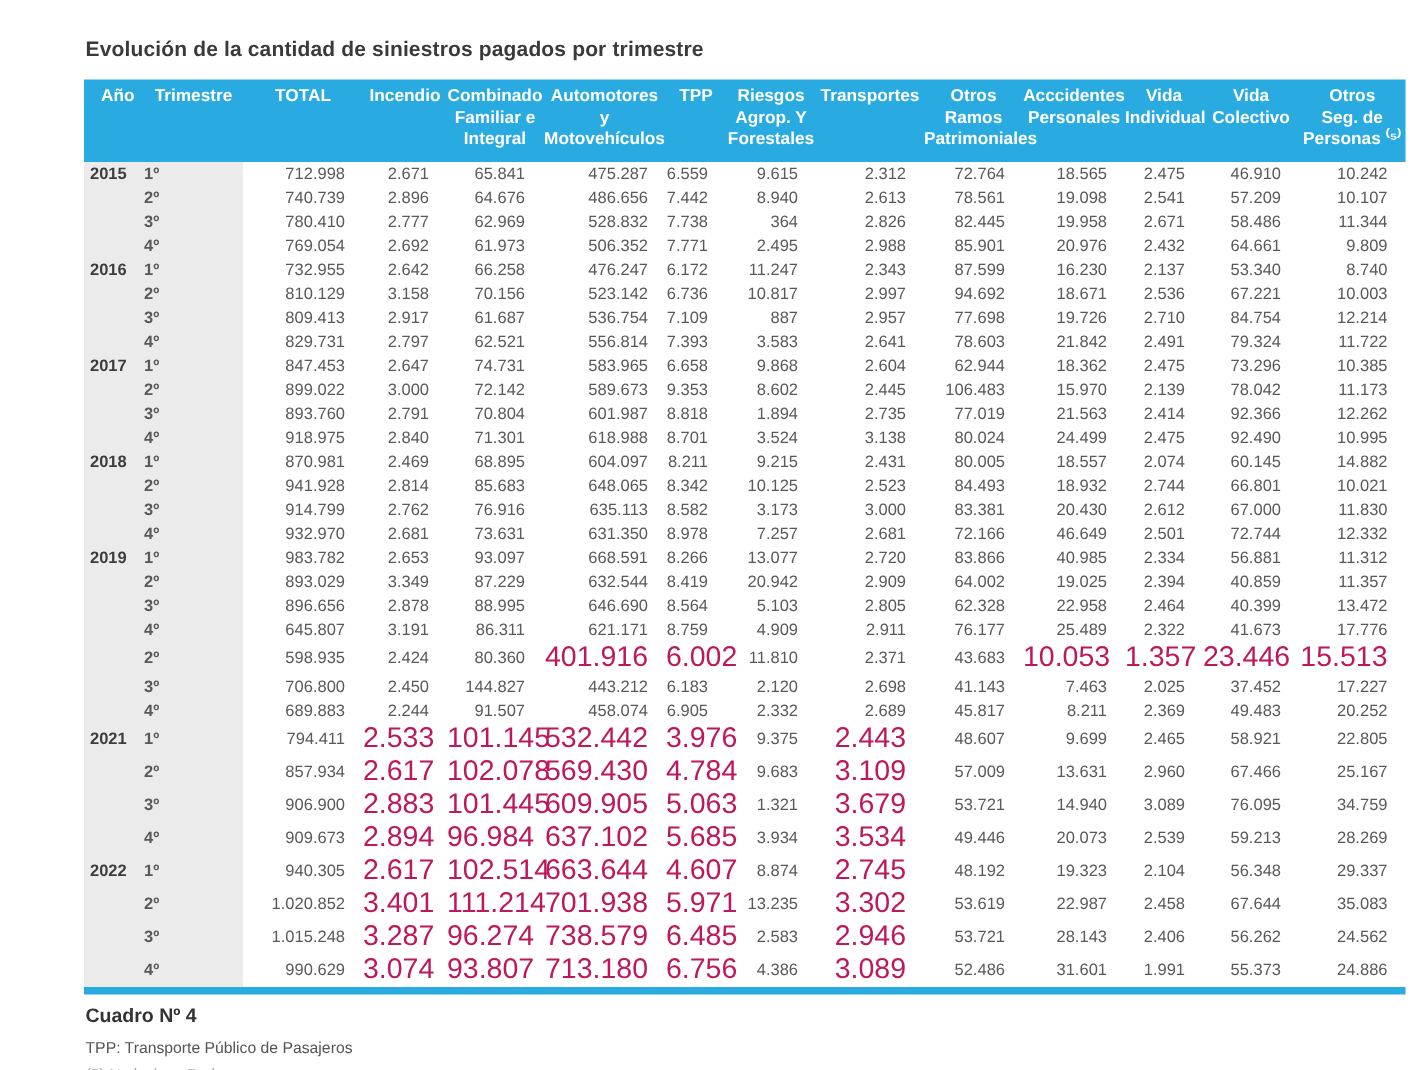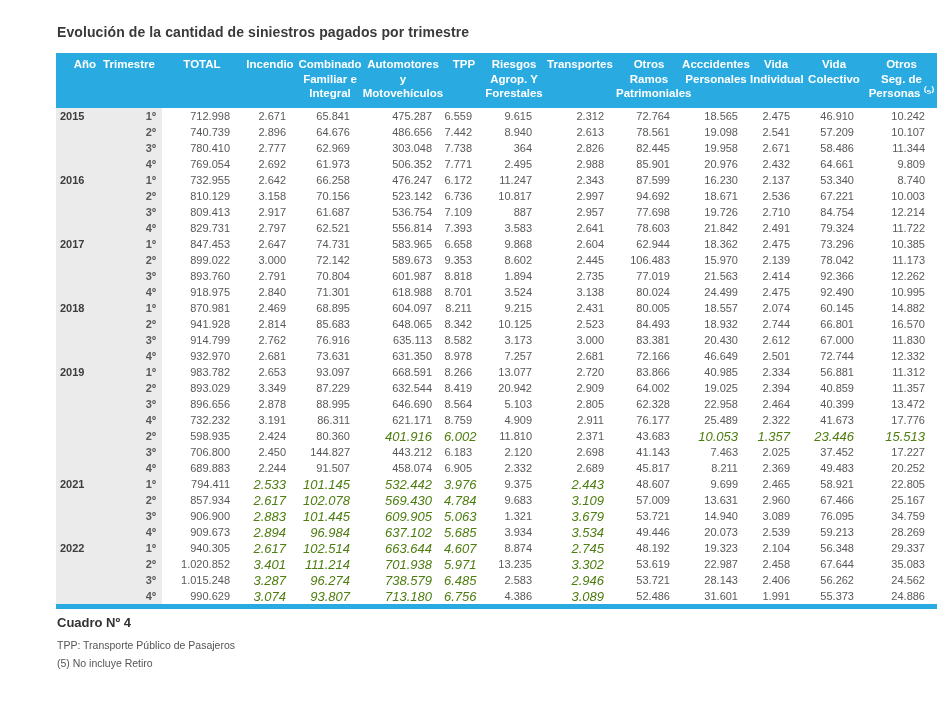--- a/index.html
+++ b/index.html
@@ -6,26 +6,26 @@
   body{width:952px;height:713px;font-family:"Liberation Sans",sans-serif;overflow:hidden;}
   .page{padding:24px 35px 0 56px;}
   .title{font-size:14px;font-weight:bold;color:#3a3a3a;margin:0 0 13px 1px;letter-spacing:0.1px;}
   table{border-collapse:collapse;table-layout:fixed;width:881px;border-bottom:5px solid #29ABE2;}
   col.c-ano{width:40px}col.c-tri{width:66px}col.c-total{width:80px}col.c-inc{width:56px}
   col.c-comb{width:64px}col.c-auto{width:82px}col.c-tpp{width:40px}col.c-riesgos{width:60px}
   col.c-transp{width:72px}col.c-otrosr{width:66px}col.c-acc{width:68px}col.c-vidai{width:52px}
   col.c-vidac{width:64px}col.c-otross{width:71px}
   thead th{background:#29ABE2;color:#ffffff;font-size:11.5px;font-weight:bold;text-align:center;
     vertical-align:top;padding:4px 0 5px;white-space:pre-line;line-height:1.28;height:46px;overflow:visible;}
-  thead th:first-child{text-align:right;padding-left:5px;}
+  thead th:first-child{text-align:center;padding-left:5px;}
   tbody td{font-size:11px;color:#595959;height:16px;padding:0 12px 0 0;text-align:right;
     white-space:nowrap;overflow:visible;}
   td.year{background:#EBEBEB;text-align:left;padding:0 0 0 4px;font-weight:bold;color:#3d3d3d;font-size:11px;margin-top:34px;}
-  td.quarter{background:#EBEBEB;text-align:right;padding:0 6px 0 0;font-weight:bold;color:#595959;font-size:11px;}
-  td.num.lg{font-size:13px;color:#4d7c0f;font-style:italic;}
+  td.quarter{background:#EBEBEB;text-align:left;padding:0 6px 0 0;font-weight:bold;color:#595959;font-size:11px;}
+  td.num.lg{font-size:19px;color:#be185d;}
   .caption{font-size:13px;font-weight:bold;color:#333333;margin:6px 0 9px 1px;}
   .note{font-size:10.5px;color:#555555;margin:0 0 6px 1px;}
 </style>
 </head>
 <body>
 
 <div class="page">
   <h1 class="title">Evolución de la cantidad de siniestros pagados por trimestre</h1>
 
   <table>
@@ -108,21 +108,21 @@
           <td class="num">2.541</td>
           <td class="num">57.209</td>
           <td class="num">10.107</td>
         </tr>
         <tr>
           <td class="year"></td>
           <td class="quarter">3º</td>
           <td class="num">780.410</td>
           <td class="num">2.777</td>
           <td class="num">62.969</td>
-          <td class="num">303.048</td>
+          <td class="num">528.832</td>
           <td class="num">7.738</td>
           <td class="num">364</td>
           <td class="num">2.826</td>
           <td class="num">82.445</td>
           <td class="num">19.958</td>
           <td class="num">2.671</td>
           <td class="num">58.486</td>
           <td class="num">11.344</td>
         </tr>
         <tr>
@@ -292,21 +292,21 @@
           <td class="num">2.814</td>
           <td class="num">85.683</td>
           <td class="num">648.065</td>
           <td class="num">8.342</td>
           <td class="num">10.125</td>
           <td class="num">2.523</td>
           <td class="num">84.493</td>
           <td class="num">18.932</td>
           <td class="num">2.744</td>
           <td class="num">66.801</td>
-          <td class="num">16.570</td>
+          <td class="num">10.021</td>
         </tr>
         <tr>
           <td class="year"></td>
           <td class="quarter">3º</td>
           <td class="num">914.799</td>
           <td class="num">2.762</td>
           <td class="num">76.916</td>
           <td class="num">635.113</td>
           <td class="num">8.582</td>
           <td class="num">3.173</td>
@@ -377,21 +377,21 @@
           <td class="num">2.805</td>
           <td class="num">62.328</td>
           <td class="num">22.958</td>
           <td class="num">2.464</td>
           <td class="num">40.399</td>
           <td class="num">13.472</td>
         </tr>
         <tr>
           <td class="year"></td>
           <td class="quarter">4º</td>
-          <td class="num">732.232</td>
+          <td class="num">645.807</td>
           <td class="num">3.191</td>
           <td class="num">86.311</td>
           <td class="num">621.171</td>
           <td class="num">8.759</td>
           <td class="num">4.909</td>
           <td class="num">2.911</td>
           <td class="num">76.177</td>
           <td class="num">25.489</td>
           <td class="num">2.322</td>
           <td class="num">41.673</td>

